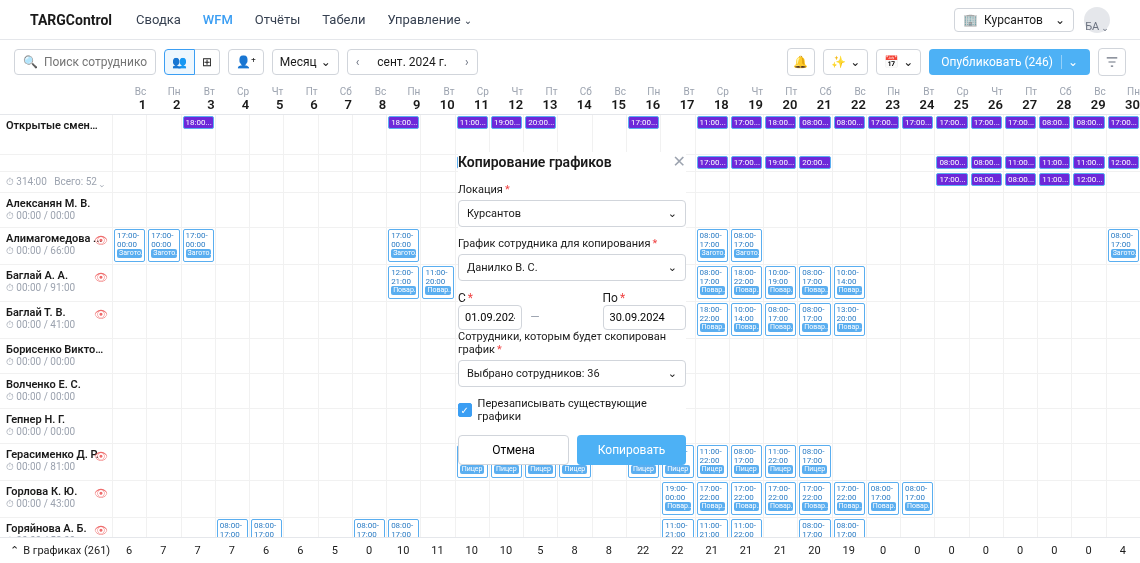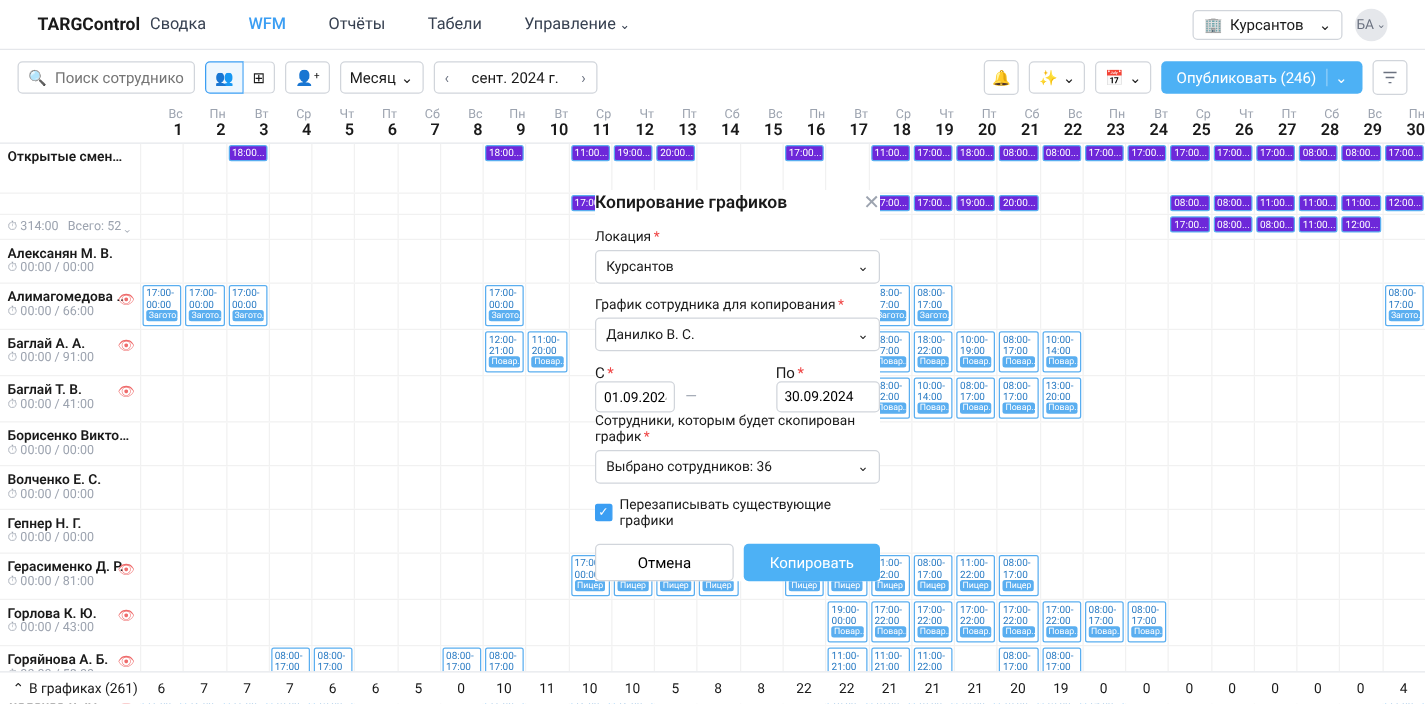--- a/index.html
+++ b/index.html
@@ -1,26 +1,26 @@
 <!DOCTYPE html>
 <html><head>
 <meta charset="utf-8">
 <style>
 *{box-sizing:border-box;margin:0;padding:0;font-family:-apple-system,BlinkMacSystemFont,"Segoe UI",Roboto,sans-serif}
 body{width:1140px;height:563px;overflow:hidden;font-size:12px;color:#1a1a1a;background:#fff;position:relative}
 .topbar{height:40px;display:flex;align-items:center;padding:0 30px;border-bottom:1px solid #e5e7eb}
 .logo{font-weight:700;font-size:14px}
-.nav{display:flex;gap:34px;margin-left:8px}
+.nav{display:flex;gap:22px;margin-left:24px}
 .nav a{color:#374151;text-decoration:none;font-size:13px}
 .nav a.active{color:#3b9ef3;font-weight:500}
 .nav .chev{margin-left:3px;font-size:10px}
 .spacer{flex:1}
 .loc-sel{display:flex;align-items:center;gap:6px;border:1px solid #d1d5db;border-radius:4px;padding:4px 8px;font-size:12px;cursor:pointer;min-width:110px}
 .loc-sel .ic{font-size:12px}
-.avatar{margin-left:10px;width:26px;height:26px;border-radius:50%;background:#e5e7eb;display:flex;align-items:center;justify-content:center;font-size:11px;color:#6b7280;cursor:pointer}
+.avatar{margin-left:10px;width:26px;height:26px;border-radius:50%;background:#e5e7eb;display:flex;align-items:flex-end;justify-content:center;font-size:11px;color:#6b7280;cursor:pointer}
 .avatar .chev{font-size:9px;margin-left:2px}
 .toolbar{height:44px;display:flex;align-items:center;padding:0 14px;gap:8px}
 .search{display:flex;align-items:center;gap:6px;border:1px solid #d1d5db;border-radius:4px;padding:5px 8px;width:142px;color:#9ca3af}
 .search input{border:none;outline:none;font-size:12px;width:100%;color:#374151}
 .btn{border:1px solid #d1d5db;border-radius:4px;padding:5px 7px;background:#fff;cursor:pointer;display:flex;align-items:center;gap:4px;font-size:12px}
 .btn.active{background:#eef7fe;border-color:#3b9ef3;color:#3b9ef3}
 .btn-group{display:flex}
 .btn-group .btn:first-child{border-radius:4px 0 0 4px}
 .btn-group .btn:last-child{border-radius:0 4px 4px 0;border-left:none}
 .date-nav{display:flex;align-items:center;border:1px solid #d1d5db;border-radius:4px}
@@ -43,21 +43,21 @@
 .emp .eye{position:absolute;right:4px;top:6px;font-size:11px;color:#ef6b6b}
 .help{color:#9ca3af;font-size:10px}
 .cells{display:flex;flex:1}
 .cell{flex:1;border-left:1px solid #f1f1f1;padding:1px;overflow:hidden}
 .chip{border:1px solid #5aaef0;background:#fff;border-radius:2px;padding:1px 2px;font-size:8px;line-height:9px;color:#2b7cc4;margin-bottom:1px;overflow:hidden}
 .chip .tag{background:#5aaef0;color:#fff;border-radius:2px;padding:0 2px;display:inline-block;font-size:7px;overflow:hidden;max-width:100%;white-space:nowrap}
 .chip.solid{background:#6d28d9;color:#fff}
 .footer{position:absolute;bottom:0;left:0;right:0;height:26px;border-top:1px solid #e5e7eb;display:flex;align-items:center;background:#fff;z-index:5}
 .footer .lbl{width:112px;padding-left:10px;font-size:11px;display:flex;align-items:center;gap:4px}
 .footer .cnt{flex:1;text-align:center;font-size:11px}
-.modal{position:absolute;top:152px;left:476px;width:228px;background:#fff;z-index:20}
+.modal{position:absolute;top:152px;left:458px;width:228px;background:#fff;z-index:20}
 .modal .hd{display:flex;align-items:center;justify-content:space-between;margin-bottom:12px}
 .modal .hd h3{font-size:14px;font-weight:600}
 .modal .cls{cursor:pointer;color:#9ca3af;font-size:16px}
 .fld{margin-bottom:10px}
 .fld label{display:block;font-size:11px;margin-bottom:4px}
 .req{color:#ef4444;margin-left:2px}
 .sel{display:flex;align-items:center;justify-content:space-between;border:1px solid #d1d5db;border-radius:4px;padding:6px 8px;font-size:11px;cursor:pointer}
 .range{display:flex;gap:8px}
 .range>div{flex:1}
 .date-in{width:100%;border:1px solid #d1d5db;border-radius:4px;padding:5px 6px;font-size:11px}

